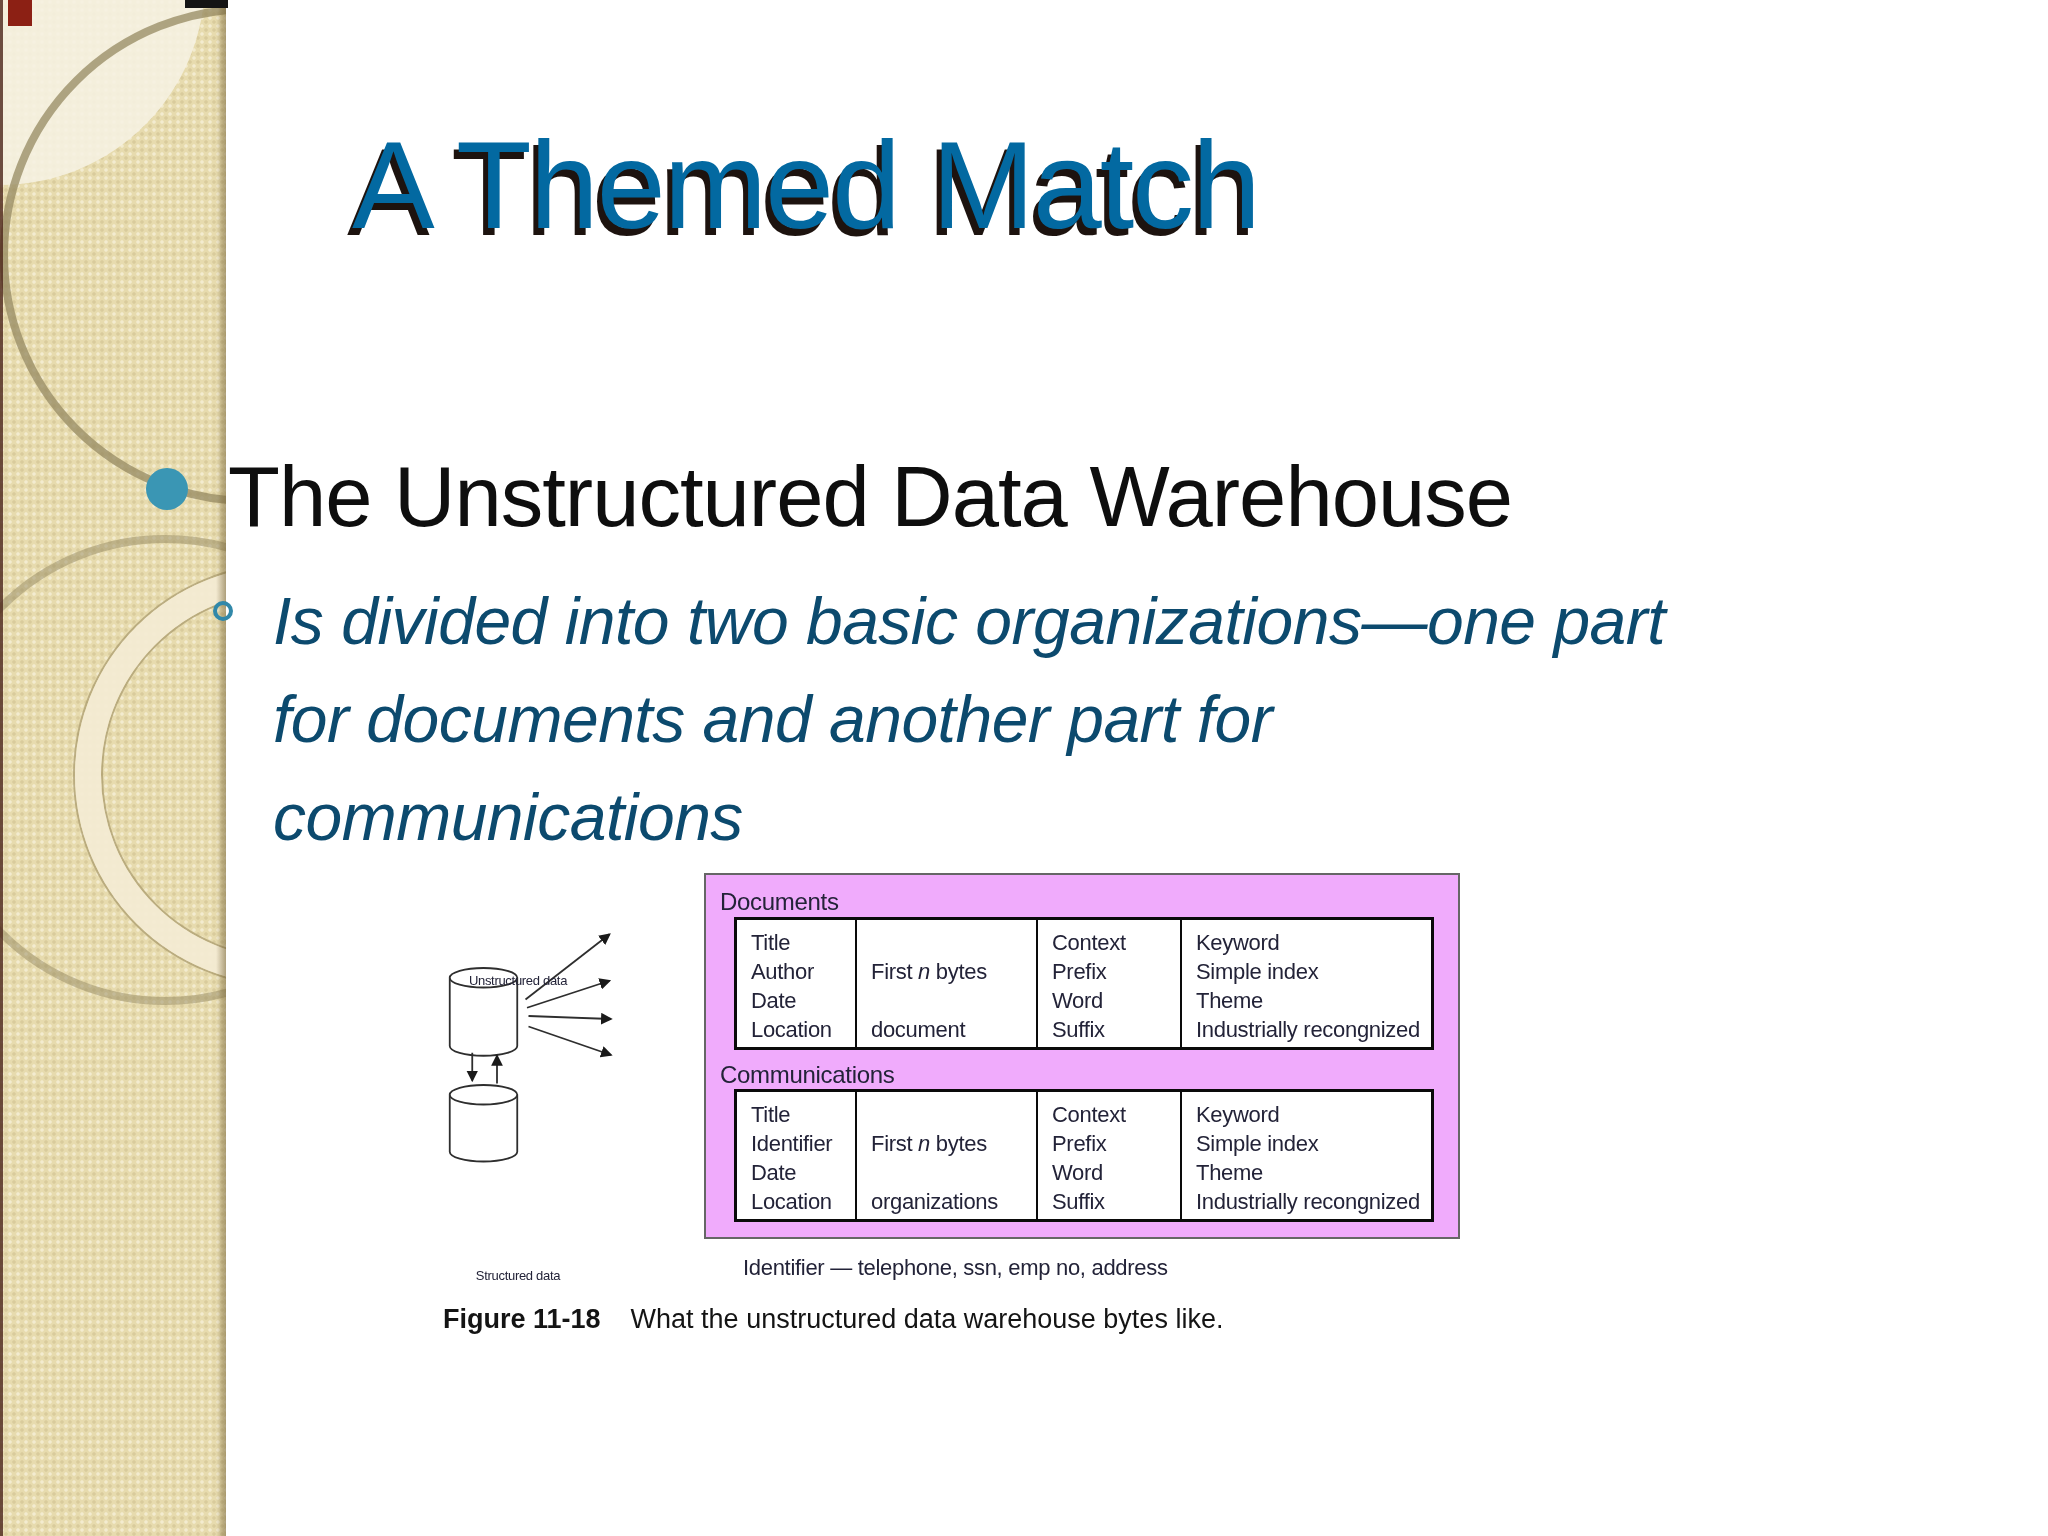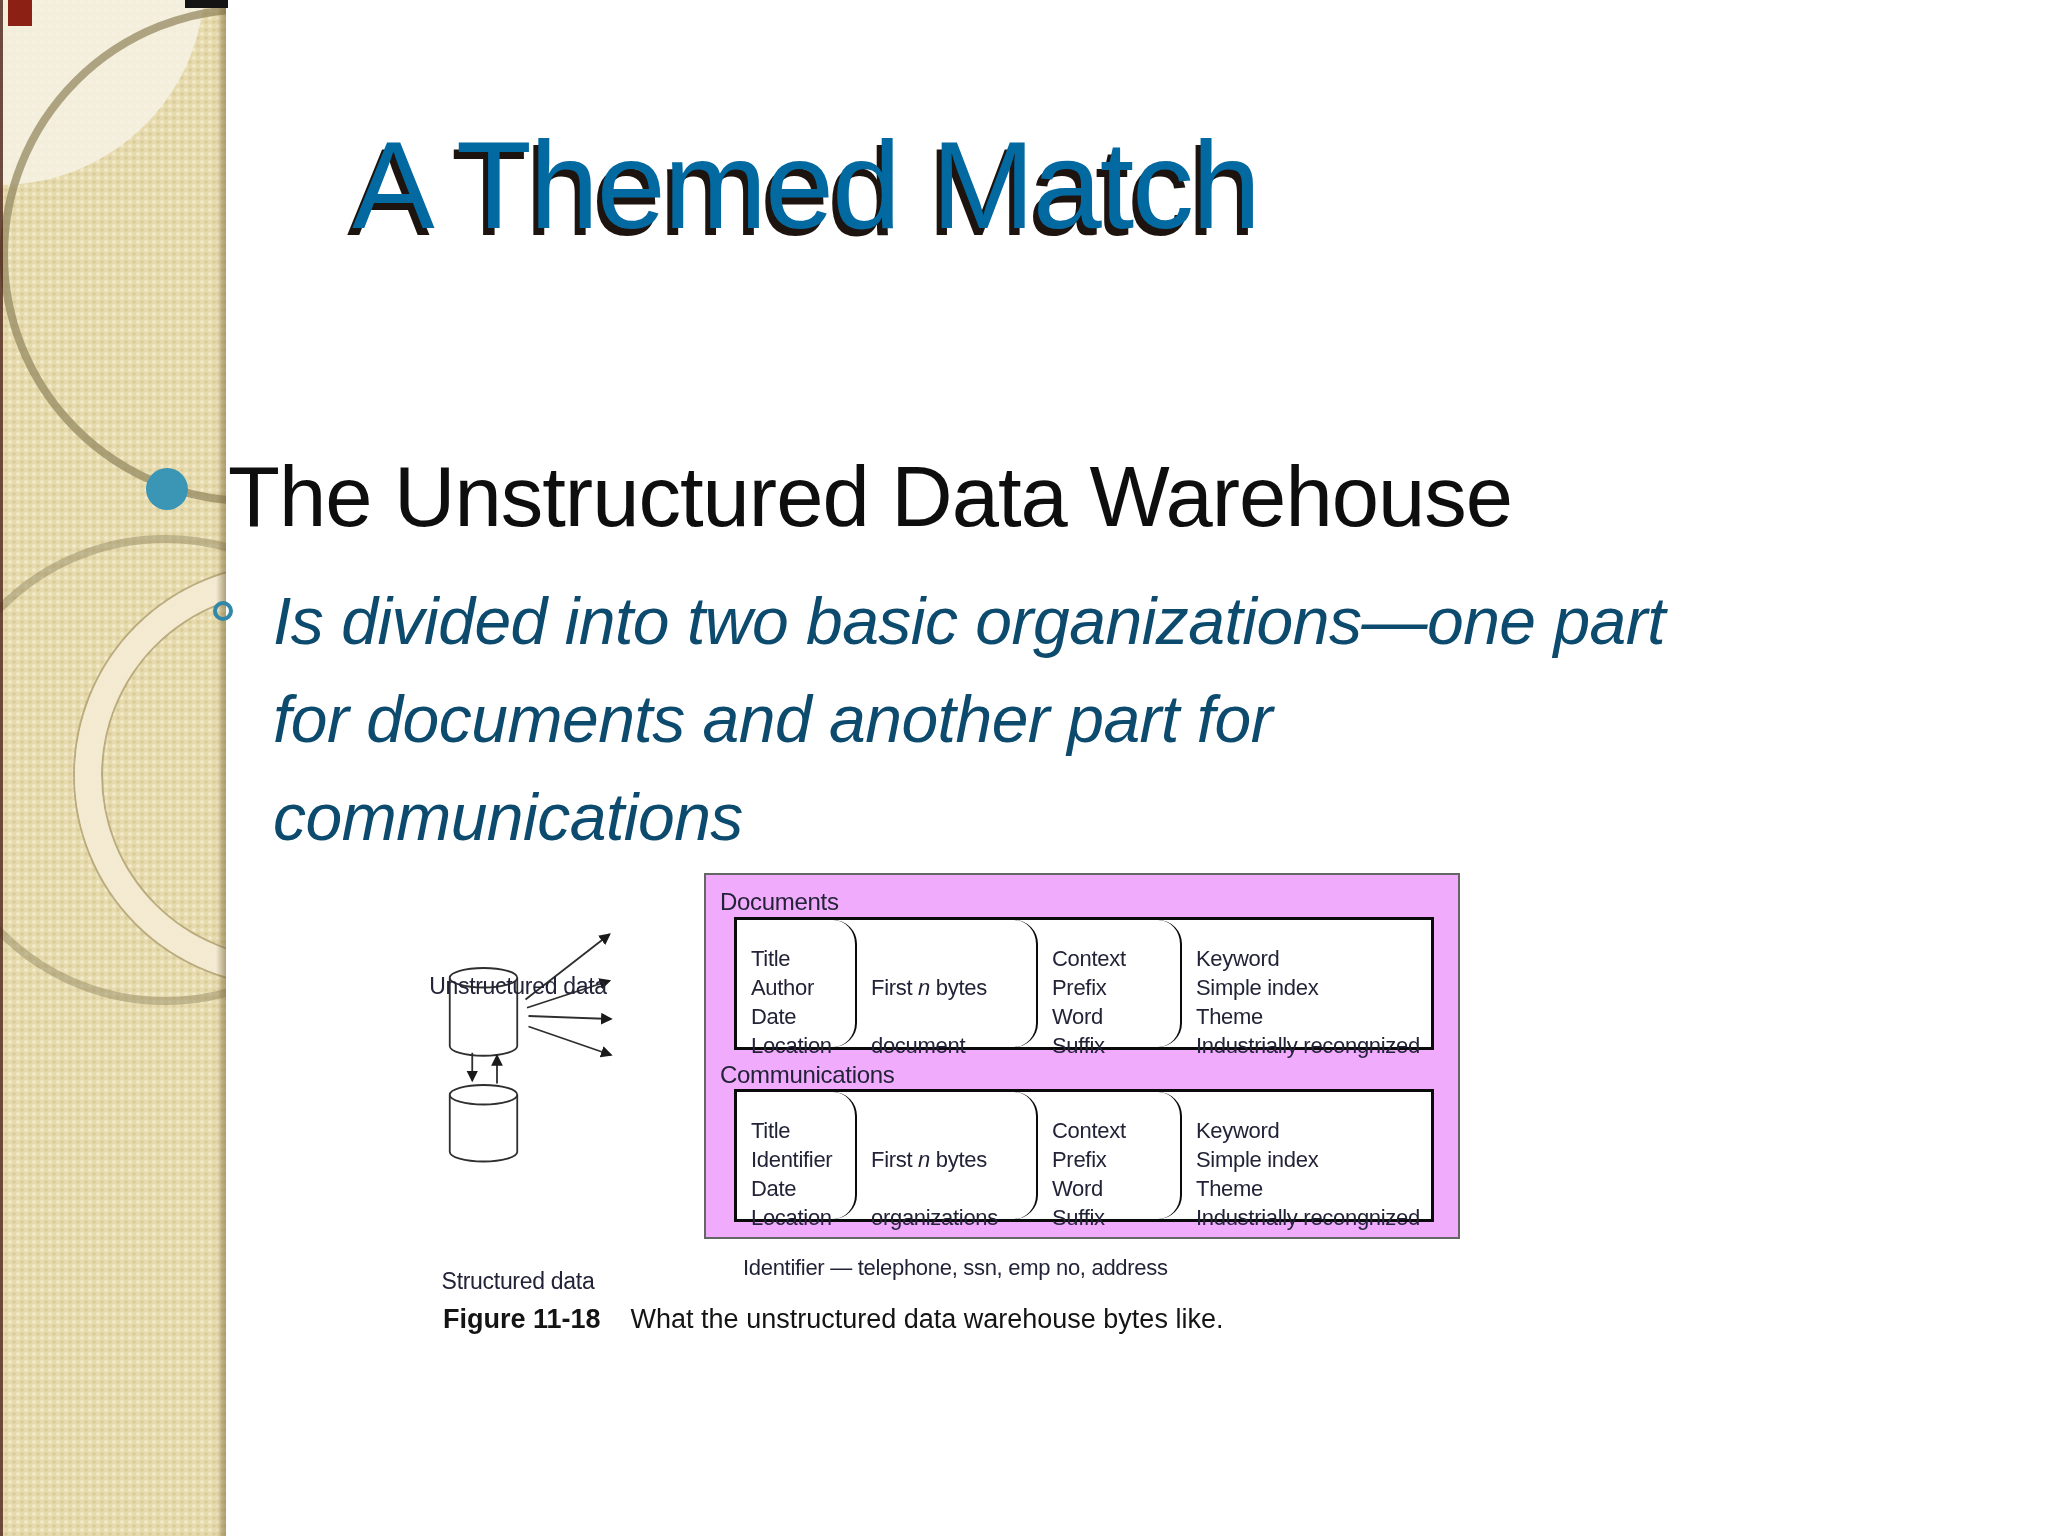--- a/index.html
+++ b/index.html
@@ -53,41 +53,41 @@
     font-size:66px;line-height:98px;letter-spacing:-0.5px;color:#0c4a6e;white-space:pre-line;font-style:italic;
   }
 
   
   .figure{position:absolute;left:380px;top:860px;width:1140px;height:540px;}
   .fig-art{position:absolute;left:0;top:0;pointer-events:none;}
   .fig-art line, .fig-art path, .fig-art ellipse{stroke:#2e2e2e;fill:none;stroke-width:2.4;}
   .fig-art .cyl{fill:#ffffff;}
   .fig-label{
     position:absolute;left:38px;width:200px;text-align:center;
-    font-size:23px;color:#232338;letter-spacing:-0.3px;
+    font-size:13px;color:#232338;letter-spacing:-0.3px;
   }
   .lbl-unstructured{top:113px;}
   .lbl-structured{top:408px;}
 
   .outer-box{
     position:absolute;left:324px;top:13px;width:752px;height:362px;
     border:2px solid #666;background:#f0abfc;box-sizing:content-box;
   }
   .sec-label{position:absolute;left:14px;font-size:24px;color:#232338;letter-spacing:-0.3px;}
   .sec-docs{top:13px;}
   .sec-comm{top:186px;}
   .dtable{
     position:absolute;left:28px;width:700px;height:133px;display:flex;
     border:3px solid #0a0a0a;box-sizing:border-box;background:#fff;
   }
   .t1{top:42px;}
   .t2{top:214px;}
   .dcell{
-    box-sizing:border-box;padding:24px 4px 0 14px;
-    font-size:22px;line-height:29px;color:#232338;letter-spacing:-0.3px;white-space:pre-line;border-radius:24px;
+    box-sizing:border-box;padding:8px 4px 0 14px;
+    font-size:22px;line-height:29px;color:#232338;letter-spacing:-0.3px;white-space:pre-line;
   }
   .dcell.b{border-right:2px solid #0a0a0a;}
   .w1{width:120px;} .w2{width:181px;} .w3{width:144px;} .w4{width:249px;}
   .dcell .ln{white-space:nowrap;}
   .dcell i{font-style:italic;}
 
   .note-identifier{position:absolute;left:363px;top:395px;font-size:22px;color:#232338;letter-spacing:-0.3px;}
   .caption{position:absolute;left:63px;top:444px;display:flex;gap:30px;font-size:27px;color:#141414;white-space:nowrap;}
   .caption .cap-label{font-weight:bold;}
 </style>

